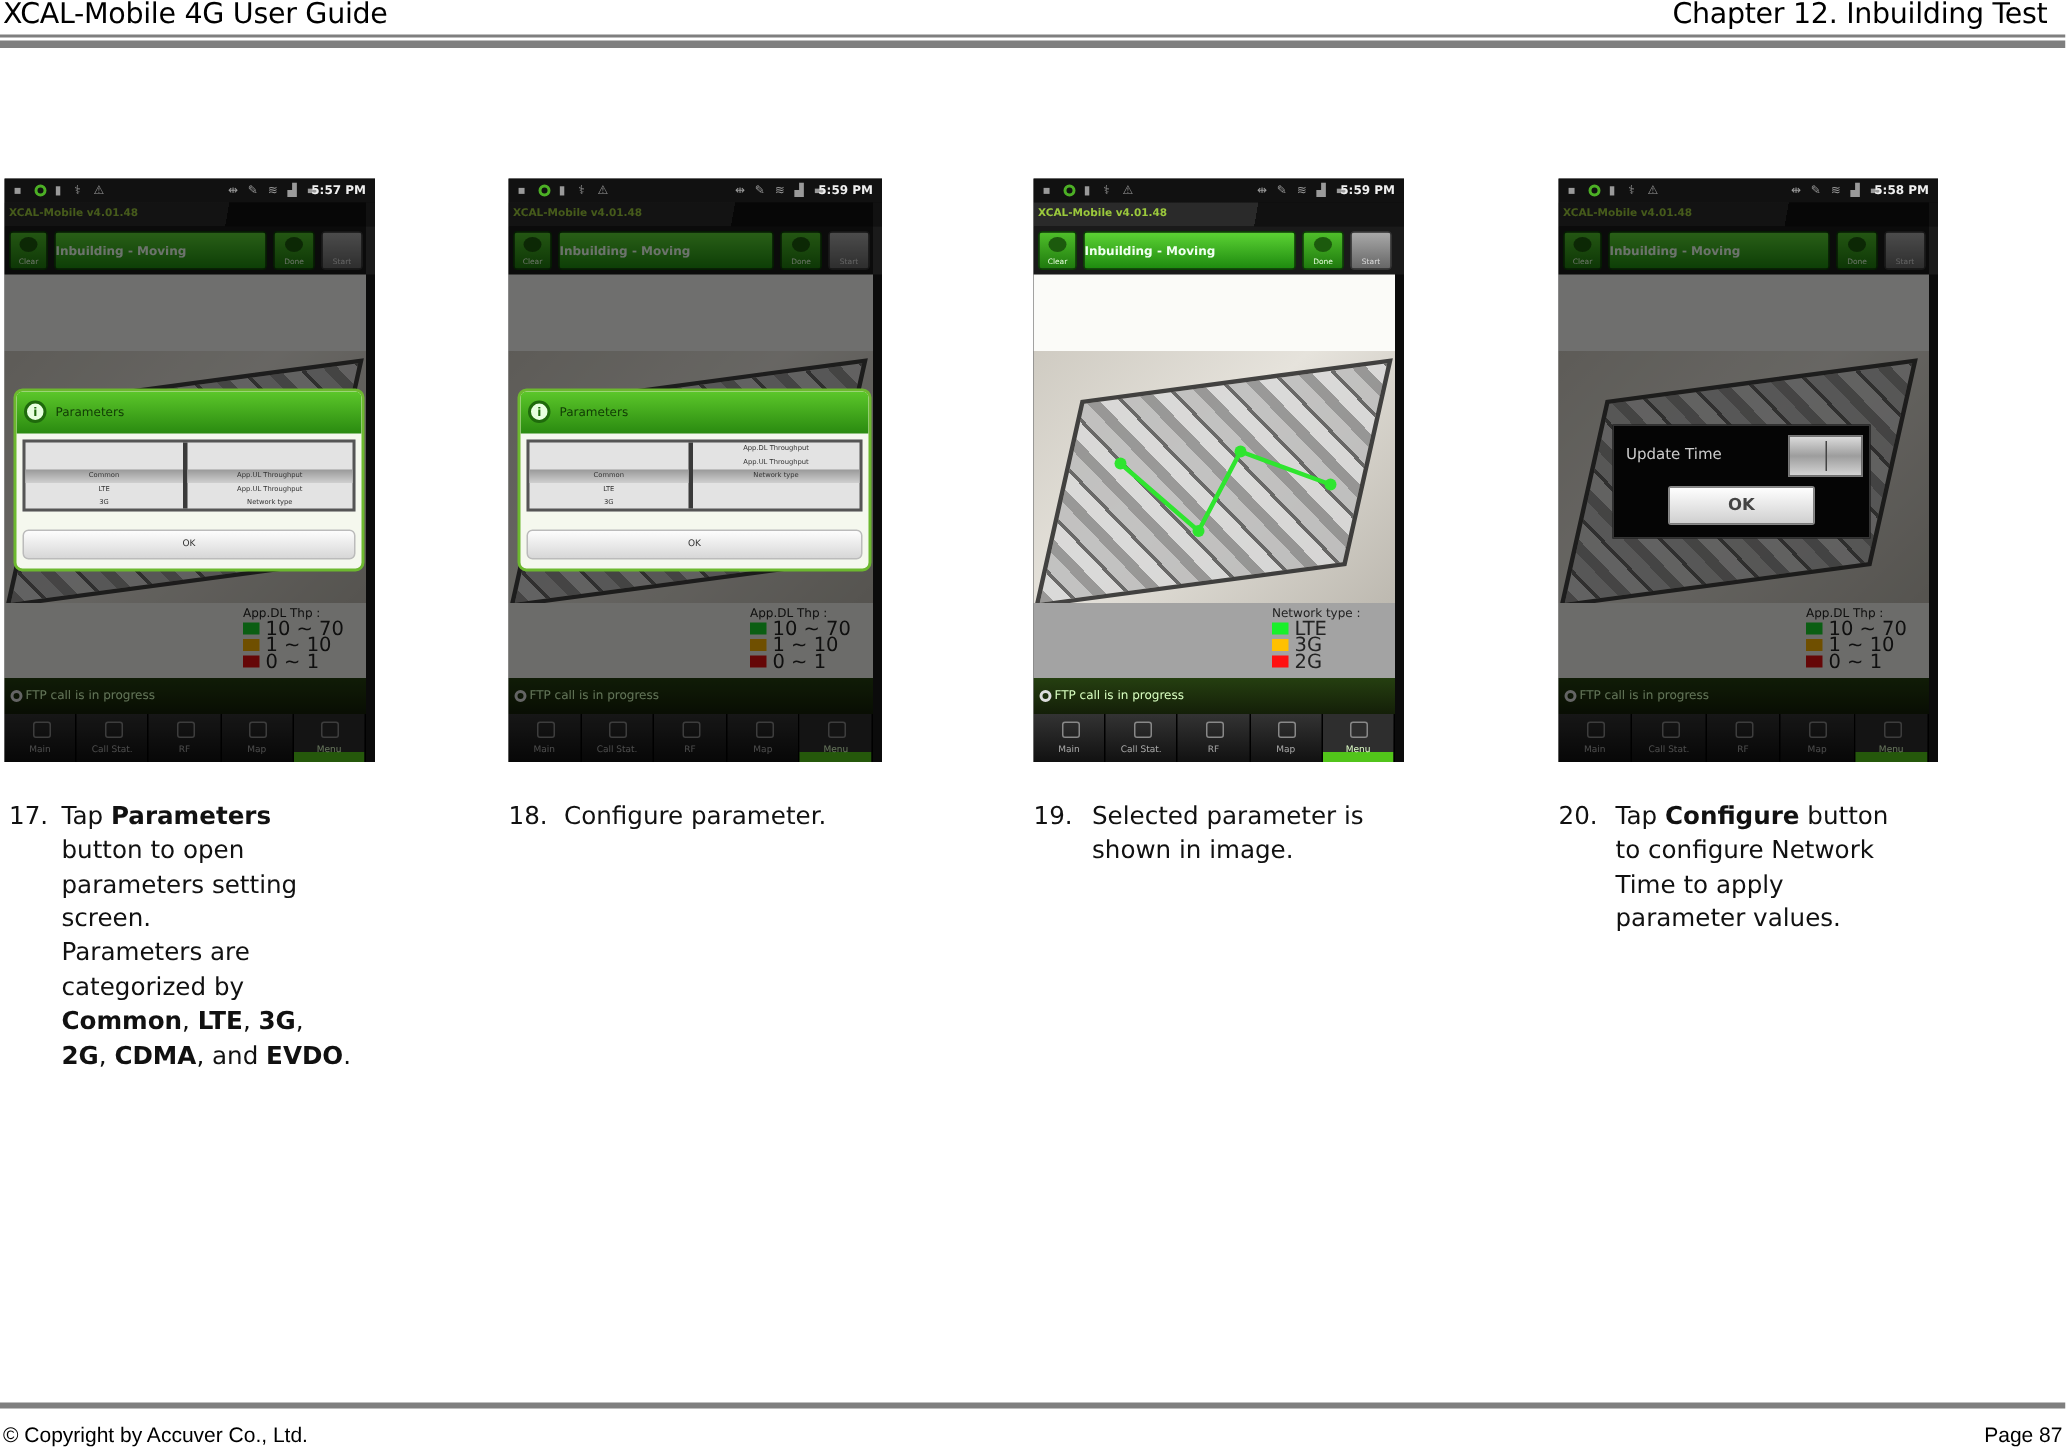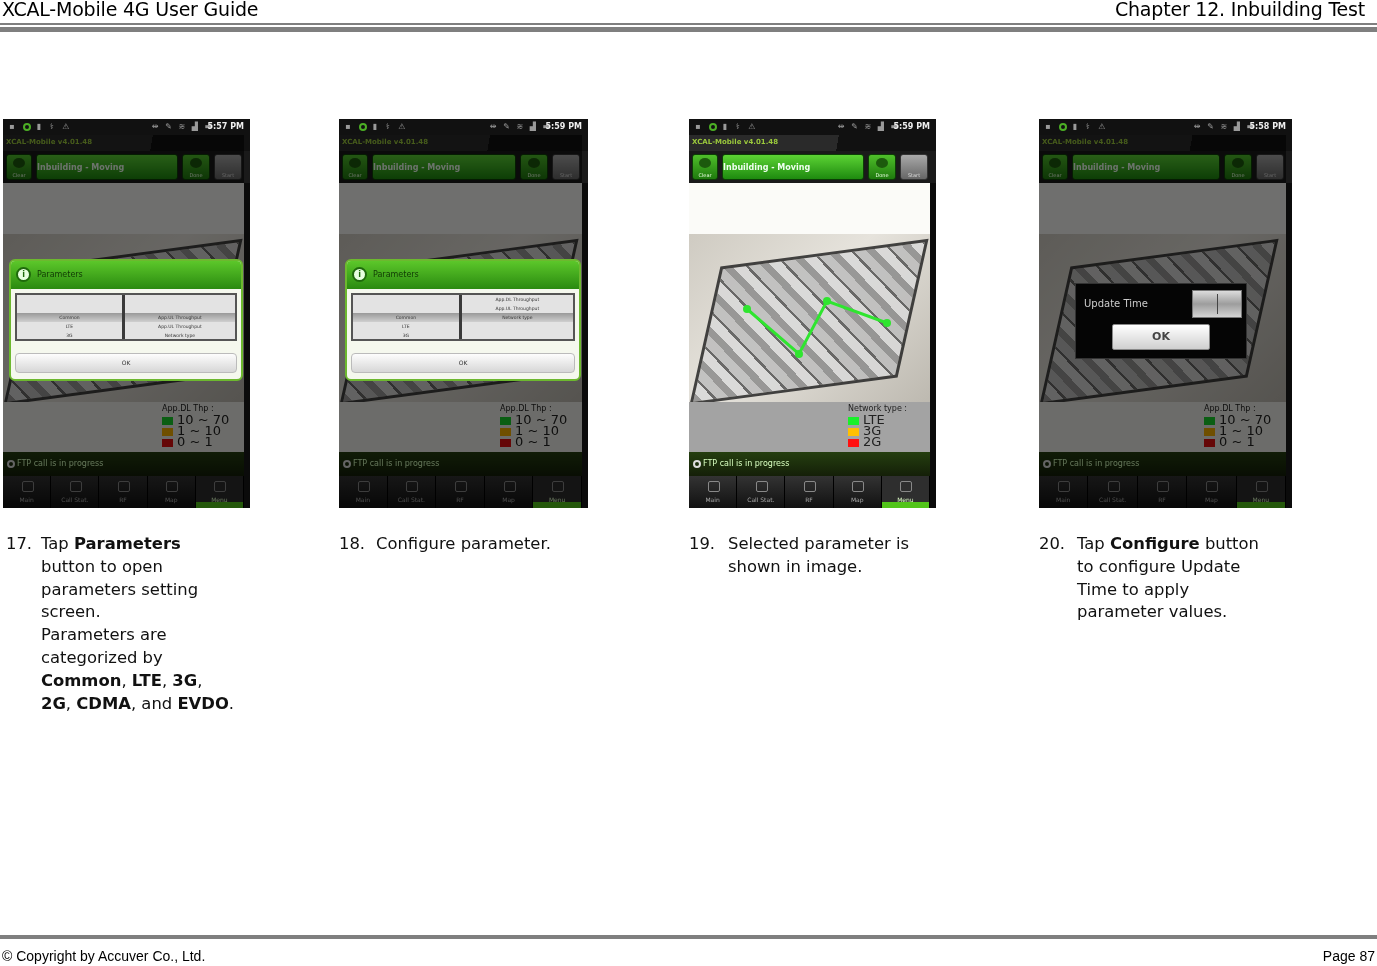--- a/index.html
+++ b/index.html
@@ -326,18 +326,18 @@
   <div class="txt" style="left:37px; width:260px;">Configure parameter.</div>
 </div>
 
 <div class="caption" style="left:689px; width:300px;">
   <span class="num">19.</span>
   <div class="txt" style="left:39px; width:215px;">Selected parameter is shown in image.</div>
 </div>
 
 <div class="caption" style="left:1039px; width:300px;">
   <span class="num">20.</span>
-  <div class="txt" style="left:38px; width:215px;"><span>Tap </span><b>Configure</b><span> button</span><br><span>to configure Update</span><br><span>Time to apply</span><br><span>parameter values.</span></div>
+  <div class="txt" style="left:38px; width:215px;"><span>Tap </span><b>Configure</b><span> button</span><br><span>to configure Network</span><br><span>Time to apply</span><br><span>parameter values.</span></div>
 </div>
 
 <div class="footer-line"></div>
 <div class="footer-left">© Copyright by Accuver Co., Ltd.</div>
 <div class="footer-right">Page 87</div>
 
 </body></html>

